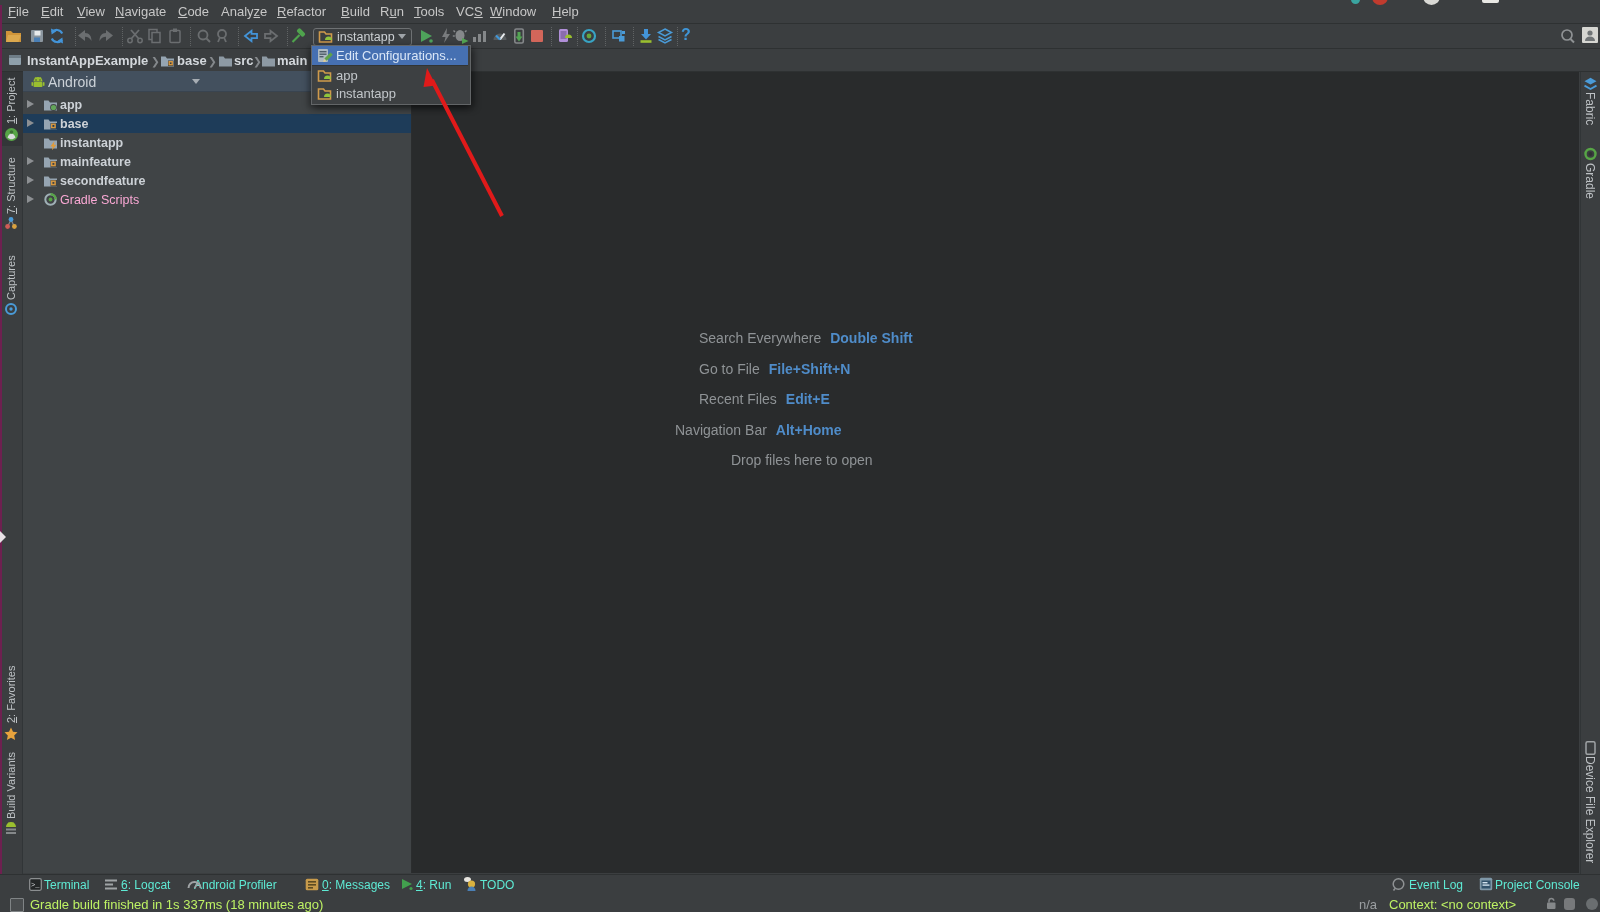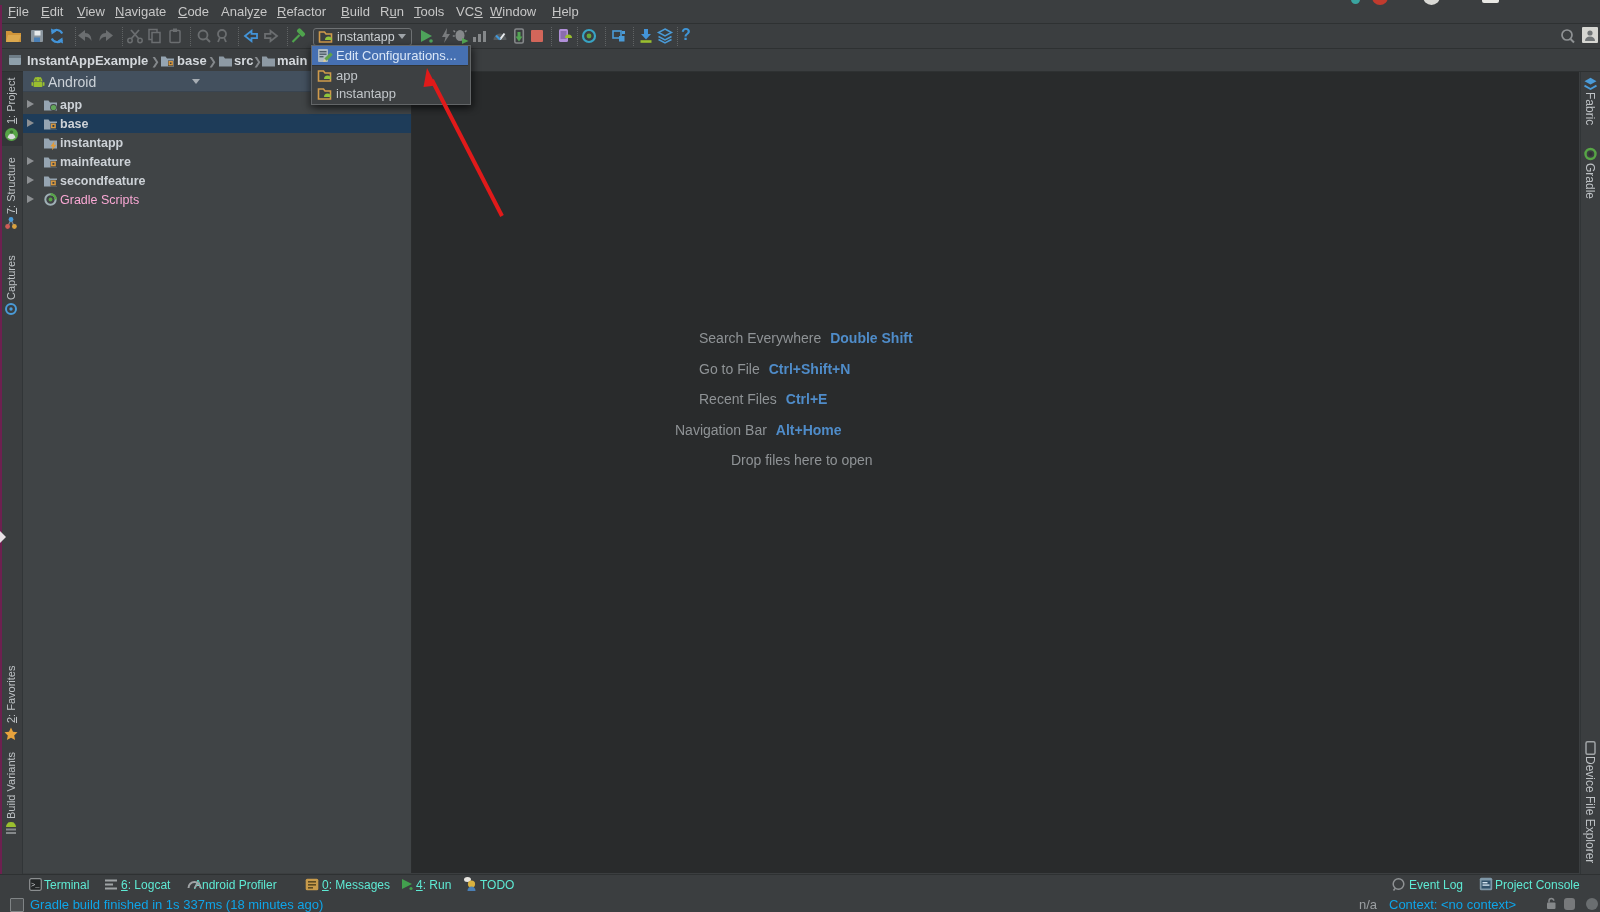--- a/index.html
+++ b/index.html
@@ -6,21 +6,21 @@
 .mi{position:absolute;top:4px;font-size:13px;color:#c7c7c7;white-space:nowrap}
 .bc{position:absolute;top:53px;font-size:13px;font-weight:bold;color:#d3d7db;white-space:nowrap}
 .sep{position:absolute;top:55px;font-size:10.5px;color:#84888b}
 .tsep{position:absolute;top:27px;height:19px;border-left:1px dotted #606364}
 .row{position:absolute;left:23px;width:388px;height:19px}
 .rt{position:absolute;left:37px;top:2.5px;font-size:12.5px;font-weight:bold;color:#ccd1d6;white-space:nowrap}
 .arr{position:absolute;left:4px;top:5px;width:0;height:0;border-left:7px solid #8d9093;border-top:4.5px solid transparent;border-bottom:4.5px solid transparent}
 .hint{position:absolute;font-size:14px;color:#8f9396;white-space:nowrap}
 .hint b{font-weight:bold;color:#4f8cc9;margin-left:9px}
 .bb{position:absolute;top:878px;font-size:12px;color:#5eead4;white-space:nowrap}
-.sb{position:absolute;top:897px;font-size:13px;color:#0ea5e9;white-space:nowrap}
+.sb{position:absolute;top:897px;font-size:13px;color:#bef264;white-space:nowrap}
 .vL{position:absolute;transform-origin:top left;transform:rotate(-90deg);font-size:11px;color:#bec2c5;white-space:nowrap;line-height:12px}
 .vR{position:absolute;transform-origin:top left;transform:rotate(90deg);font-size:12px;color:#bec2c5;white-space:nowrap;line-height:13px}
 u{text-decoration:underline}
 </style></head>
 <body>
 
 <div class="a" style="left:0;top:0;width:1600px;height:23px;background:#3b3e40;border-bottom:1px solid #2e3132"></div>
 <span class="mi" style="left:8px"><u>F</u>ile</span>
 <span class="mi" style="left:41px"><u>E</u>dit</span>
 <span class="mi" style="left:77px"><u>V</u>iew</span>
@@ -280,22 +280,22 @@
     <svg class="a" style="left:20px;top:2px" width="15" height="15">
       <circle cx="7.5" cy="7.5" r="5.2" fill="none" stroke="#9fb0b6" stroke-width="2"></circle>
       <path d="M7.5 2.3a5.2 5.2 0 0 1 5.2 5.2" stroke="#57a546" stroke-width="2.4" fill="none"></path>
       <circle cx="7.5" cy="7.5" r="1.9" fill="#57a546"></circle>
     </svg>
     <span class="rt" style="font-weight:normal;color:#f9a8d4">Gradle Scripts</span>
   </div>
 
 <div class="a" style="left:412px;top:72px;width:1167px;height:801px;background:#292b2c"></div>
 <div class="hint" style="left:699px;top:330px">Search Everywhere<b>Double Shift</b></div>
-<div class="hint" style="left:699px;top:361px">Go to File<b>Ctrl+Shift+N</b></div>
-<div class="hint" style="left:699px;top:391px">Recent Files<b>Ctrl+E</b></div>
+<div class="hint" style="left:699px;top:361px">Go to File<b>File+Shift+N</b></div>
+<div class="hint" style="left:699px;top:391px">Recent Files<b>Edit+E</b></div>
 <div class="hint" style="left:675px;top:422px">Navigation Bar<b>Alt+Home</b></div>
 <div class="hint" style="left:731px;top:452px">Drop files here to open</div>
 
 <div class="a" style="left:0;top:874px;width:1600px;height:19px;background:#3b3e40;border-top:1px solid #2e3132"></div>
 <span class="bb" style="left:44px">Terminal</span>
 <span class="bb" style="left:121px"><u>6</u>: Logcat</span>
 <span class="bb" style="left:194px">Android Profiler</span>
 <span class="bb" style="left:322px"><u>0</u>: Messages</span>
 <span class="bb" style="left:416px"><u>4</u>: Run</span>
 <span class="bb" style="left:480px">TODO</span>

